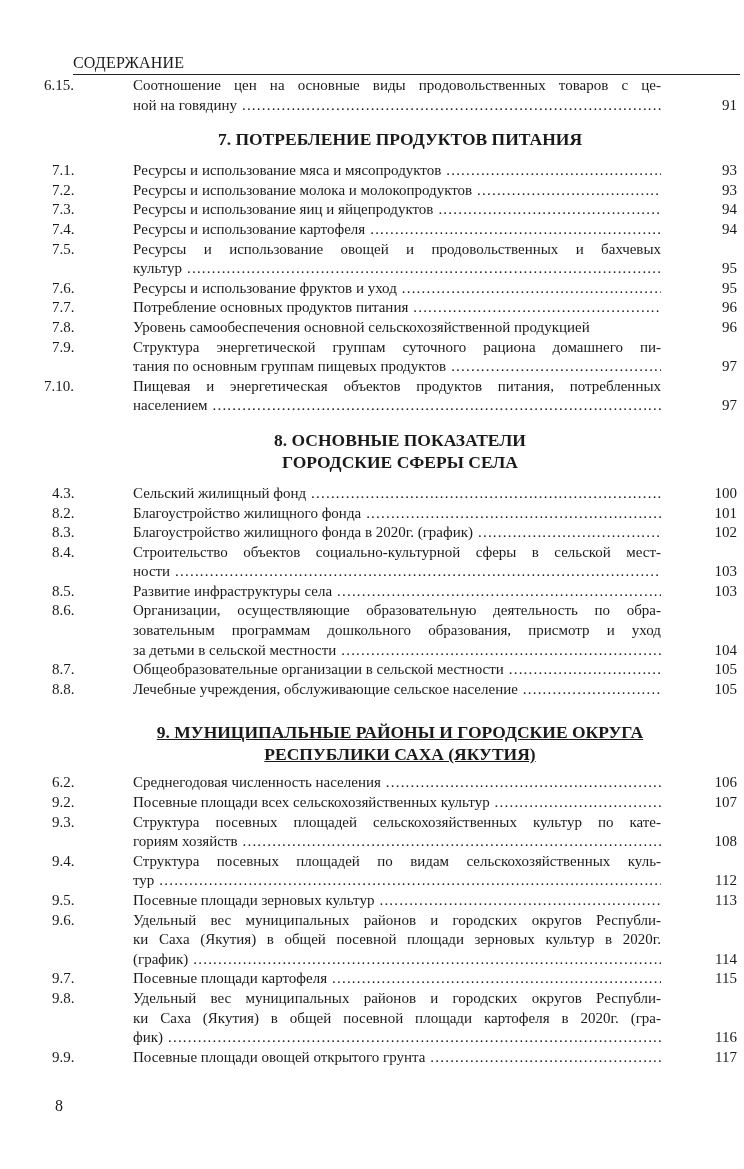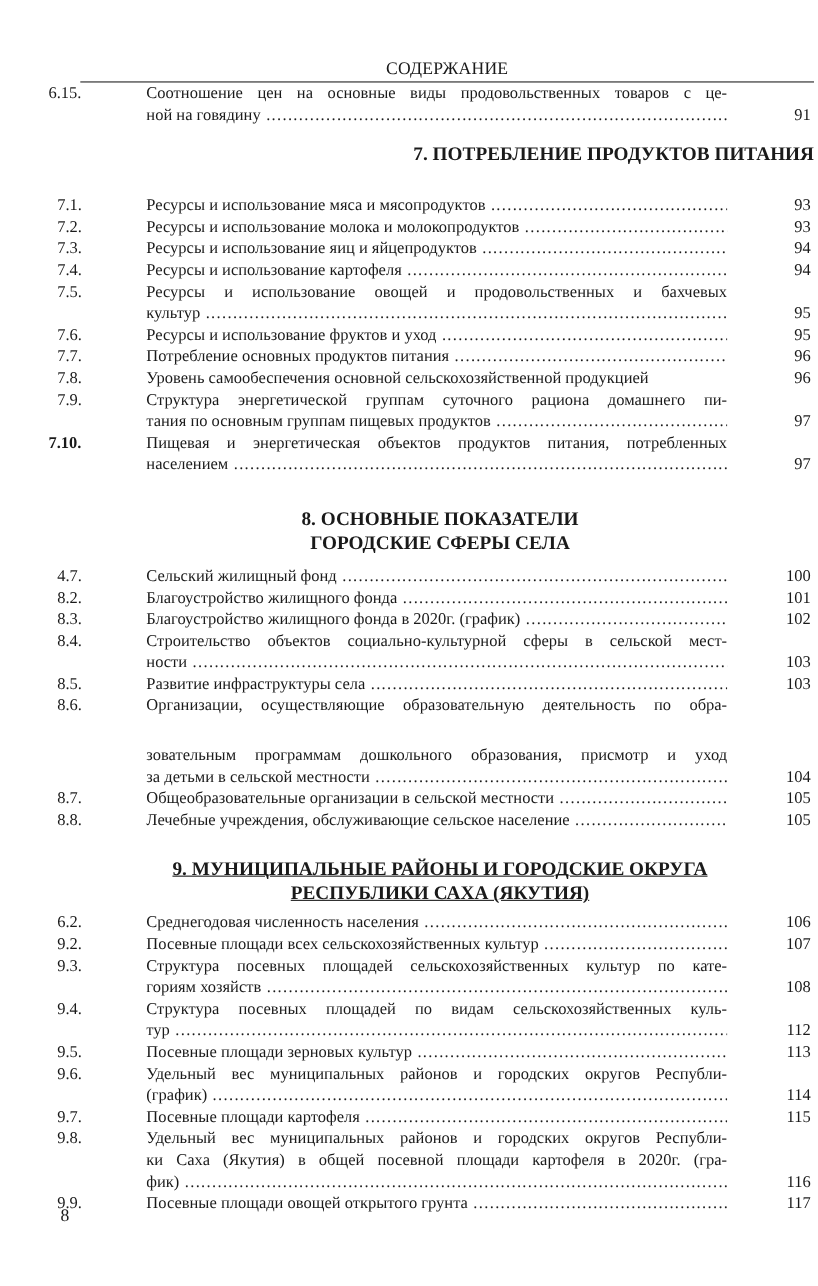--- a/index.html
+++ b/index.html
@@ -3,21 +3,21 @@
   <meta charset="utf-8">
   <style>
     html, body { margin: 0; padding: 0; background: #ffffff; }
     body {
       width: 744px; height: 1169px; position: relative; overflow: hidden;
       font-family: "Liberation Serif", "DejaVu Serif", serif;
       color: #1a1a1a;
     }
     .running-head {
       position: absolute; left: 73px; width: 667px; top: 53px;
-      text-align: center; font-size: 16px; letter-spacing: 0.2px;
+      text-align: left; font-size: 16px; letter-spacing: 0.2px;
       line-height: 20px;
     }
     .rule {
       position: absolute; left: 73px; width: 667px; top: 74px;
       border-top: 1.3px solid #222;
     }
     .toc {
       position: absolute; left: 0; top: 76px; width: 744px;
     }
     .entry {
@@ -55,21 +55,21 @@
 
 <div class="toc" id="toc">
     <div class="entry">
       <div class="num"><span style="margin-left: -8px; width: 56px;">6.15.</span></div>
       <div class="text">
         <span style="display: block; text-align: justify; text-align-last: justify;">Соотношение цен на основные виды продовольственных товаров с це-</span>
         <span class="last"><span>ной на говядину</span><span class="dots"> ................................................................................................................................................................</span></span>
       </div>
       <div class="page">91</div>
     </div>
-    <div class="section-title" style="margin-top: 13px; margin-bottom: 28px; text-align: right;">
+    <div class="section-title" style="margin-top: 13px; margin-bottom: 11px;">
       <div>7.  ПОТРЕБЛЕНИЕ ПРОДУКТОВ ПИТАНИЯ</div>
     </div>
     <div class="entry">
       <div class="num"><span>7.1.</span></div>
       <div class="text">
         <span class="last"><span>Ресурсы и использование мяса и мясопродуктов</span><span class="dots"> ................................................................................................................................................................</span></span>
       </div>
       <div class="page">93</div>
     </div>
     <div class="entry">
@@ -124,33 +124,33 @@
     </div>
     <div class="entry">
       <div class="num"><span>7.9.</span></div>
       <div class="text">
         <span style="display: block; text-align: justify; text-align-last: justify;">Структура энергетической группам суточного рациона домашнего пи-</span>
         <span class="last"><span>тания по основным группам пищевых продуктов</span><span class="dots"> ................................................................................................................................................................</span></span>
       </div>
       <div class="page">97</div>
     </div>
     <div class="entry">
-      <div class="num"><span style="margin-left: -8px; width: 56px; font-weight: bold;">7.10.</span></div>
+      <div class="num"><span style="margin-left: -8px; width: 56px;">7.10.</span></div>
       <div class="text">
         <span style="display: block; text-align: justify; text-align-last: justify;">Пищевая и энергетическая объектов продуктов питания, потребленных</span>
         <span class="last"><span>населением</span><span class="dots"> ................................................................................................................................................................</span></span>
       </div>
       <div class="page">97</div>
     </div>
-    <div class="section-title" style="margin-top: 27px; margin-bottom: 11px;">
+    <div class="section-title" style="margin-top: 13px; margin-bottom: 11px;">
       <div>8. ОСНОВНЫЕ ПОКАЗАТЕЛИ</div>
       <div>ГОРОДСКИЕ СФЕРЫ СЕЛА</div>
     </div>
     <div class="entry">
-      <div class="num"><span>4.7.</span></div>
+      <div class="num"><span>4.3.</span></div>
       <div class="text">
         <span class="last"><span>Сельский жилищный фонд</span><span class="dots"> ................................................................................................................................................................</span></span>
       </div>
       <div class="page">100</div>
     </div>
     <div class="entry">
       <div class="num"><span>8.2.</span></div>
       <div class="text">
         <span class="last"><span>Благоустройство жилищного фонда</span><span class="dots"> ................................................................................................................................................................</span></span>
       </div>
@@ -175,21 +175,21 @@
       <div class="num"><span>8.5.</span></div>
       <div class="text">
         <span class="last"><span>Развитие инфраструктуры села</span><span class="dots"> ................................................................................................................................................................</span></span>
       </div>
       <div class="page">103</div>
     </div>
     <div class="entry">
       <div class="num"><span>8.6.</span></div>
       <div class="text">
         <span style="display: block; text-align: justify; text-align-last: justify;">Организации, осуществляющие образовательную деятельность по обра-</span>
-        <span style="display: block; text-align: justify; text-align-last: justify; margin-top: 26px;">зовательным программам дошкольного образования, присмотр и уход</span>
+        <span style="display: block; text-align: justify; text-align-last: justify;">зовательным программам дошкольного образования, присмотр и уход</span>
         <span class="last"><span>за детьми в сельской местности</span><span class="dots"> ................................................................................................................................................................</span></span>
       </div>
       <div class="page">104</div>
     </div>
     <div class="entry">
       <div class="num"><span>8.7.</span></div>
       <div class="text">
         <span class="last"><span>Общеобразовательные организации в сельской местности</span><span class="dots"> ................................................................................................................................................................</span></span>
       </div>
       <div class="page">105</div>
@@ -239,20 +239,21 @@
       <div class="num"><span>9.5.</span></div>
       <div class="text">
         <span class="last"><span>Посевные площади зерновых культур</span><span class="dots"> ................................................................................................................................................................</span></span>
       </div>
       <div class="page">113</div>
     </div>
     <div class="entry">
       <div class="num"><span>9.6.</span></div>
       <div class="text">
         <span style="display: block; text-align: justify; text-align-last: justify;">Удельный вес муниципальных районов и городских округов Республи-</span>
+        <span style="display: block; text-align: justify; text-align-last: justify;">ки Саха (Якутия) в общей посевной площади зерновых культур в 2020г.</span>
         <span class="last"><span>(график)</span><span class="dots"> ................................................................................................................................................................</span></span>
       </div>
       <div class="page">114</div>
     </div>
     <div class="entry">
       <div class="num"><span>9.7.</span></div>
       <div class="text">
         <span class="last"><span>Посевные площади картофеля</span><span class="dots"> ................................................................................................................................................................</span></span>
       </div>
       <div class="page">115</div>

